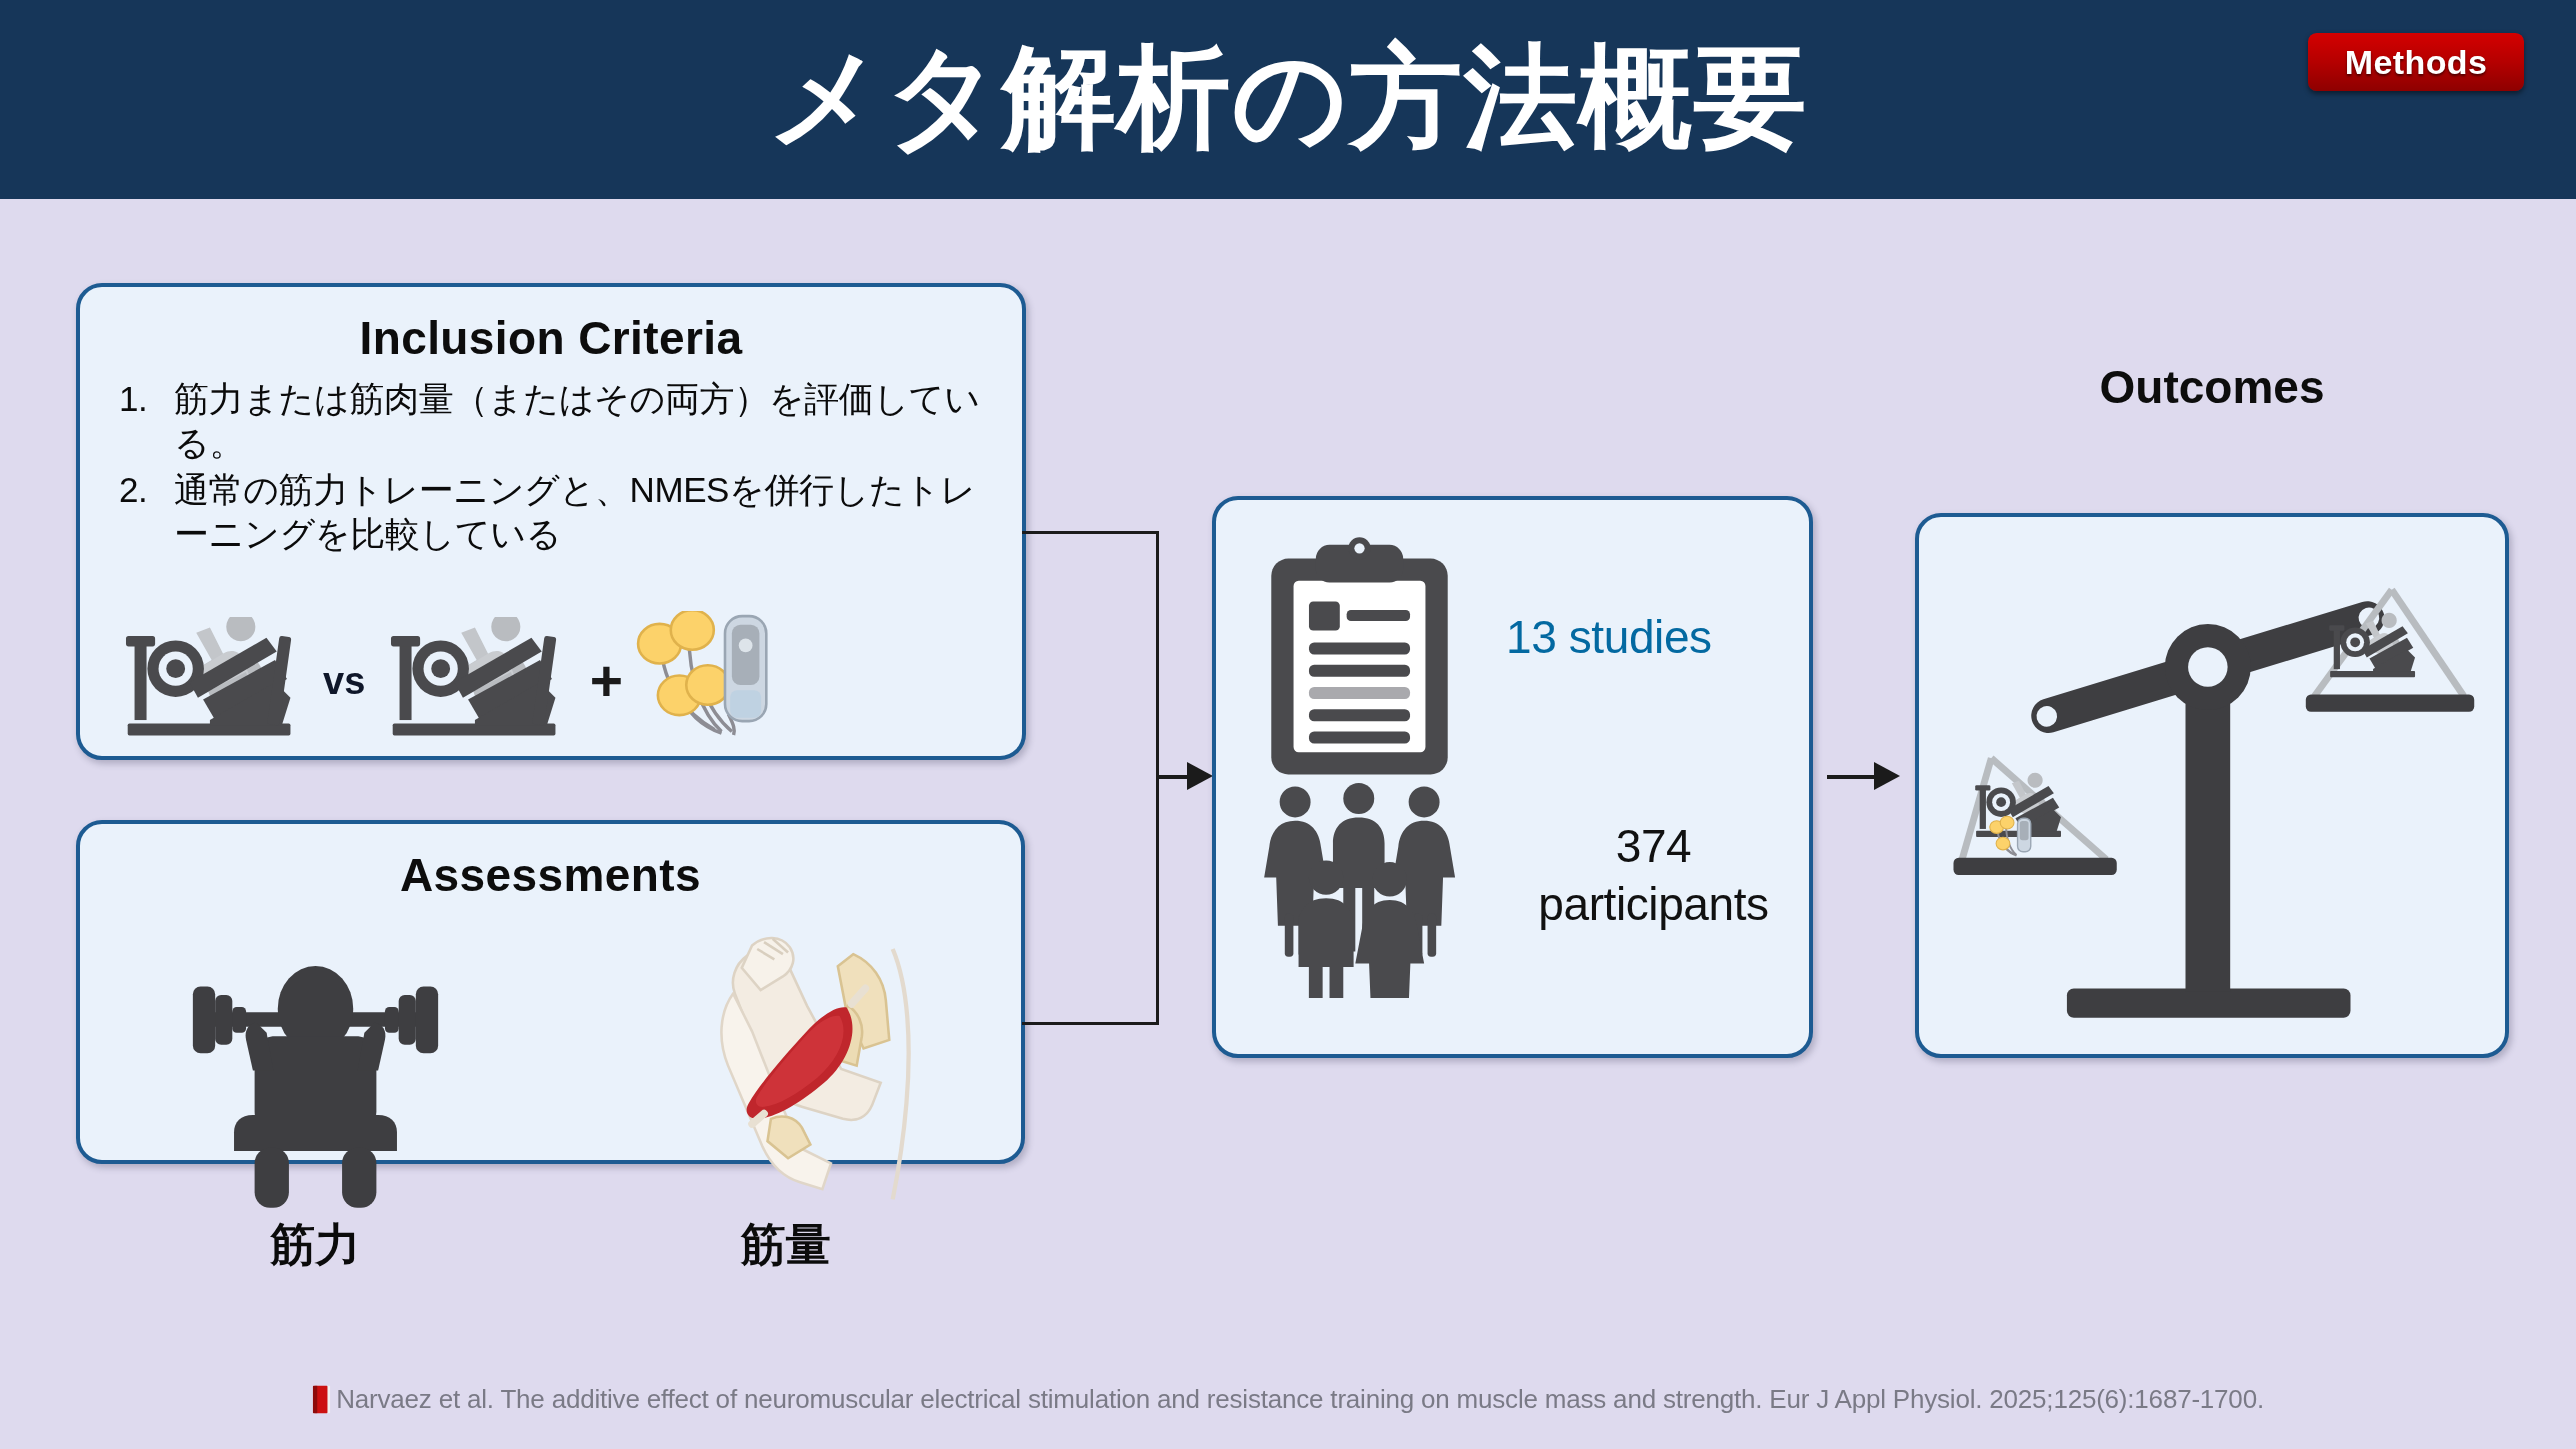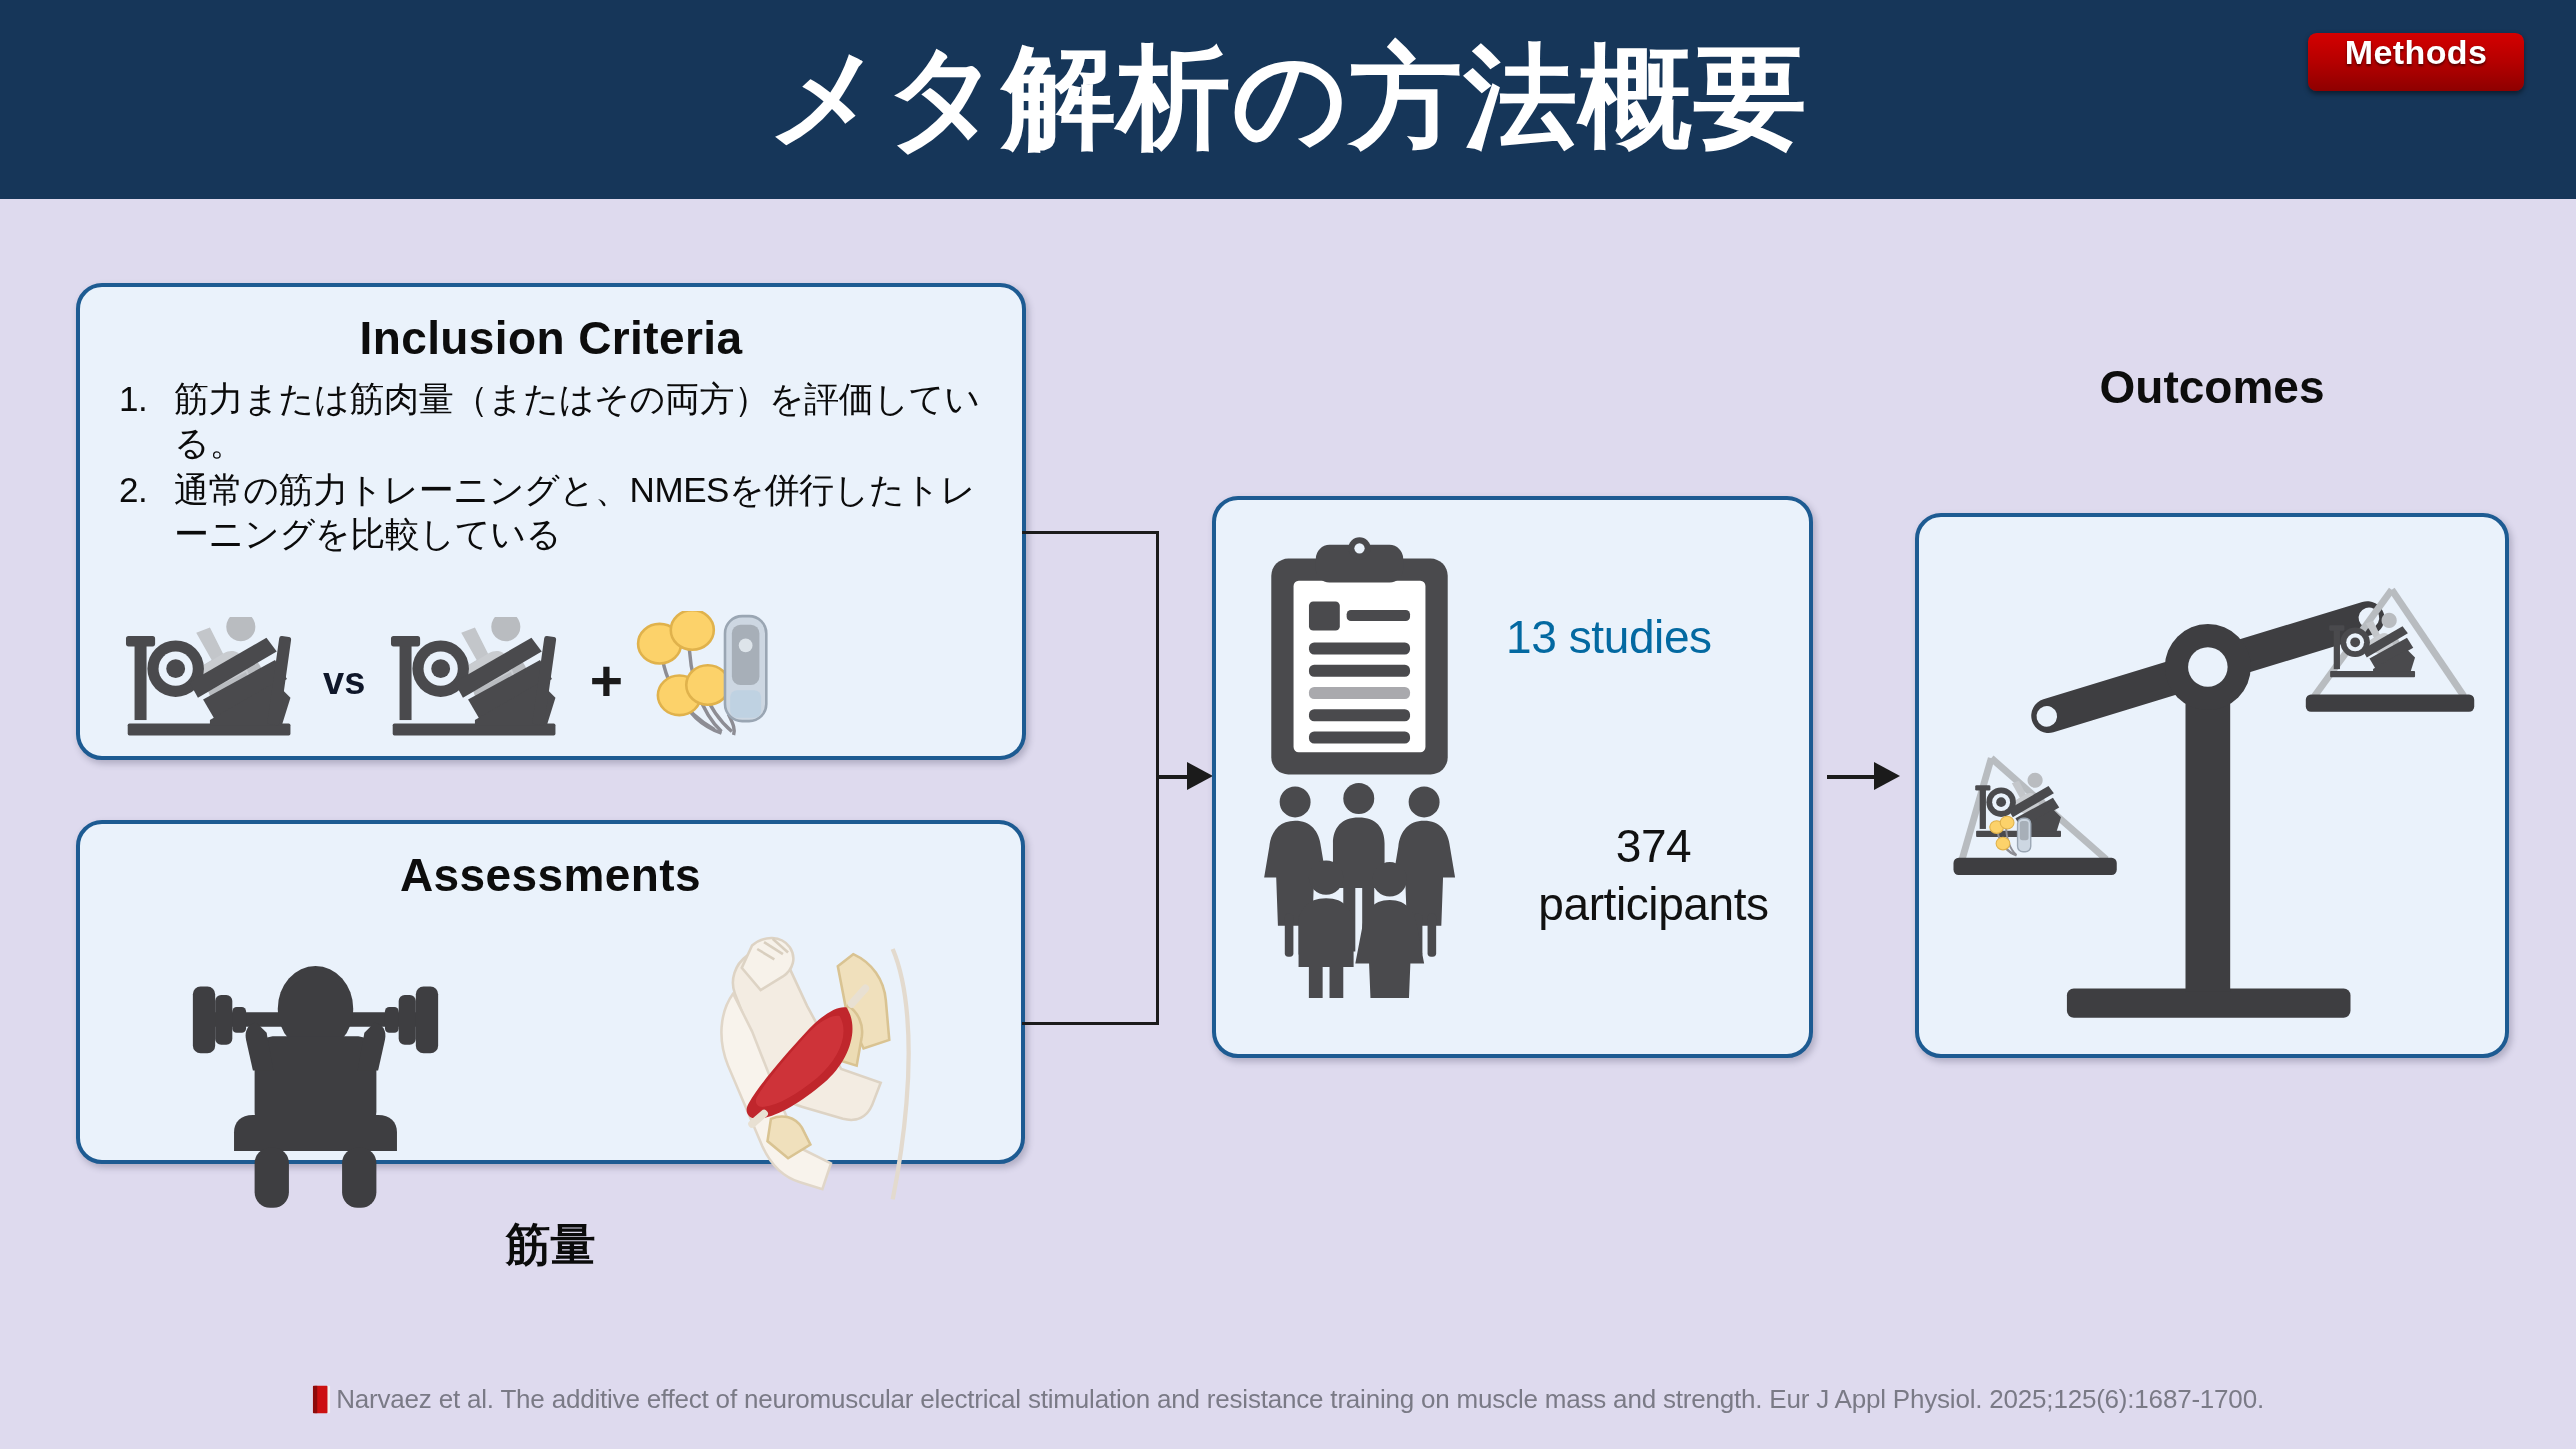--- a/index.html
+++ b/index.html
@@ -20,21 +20,21 @@
     display:flex;align-items:center;justify-content:center;
     color:#ffffff;font-size:113px;font-weight:bold;
     letter-spacing:1.7px;line-height:1;
     padding-bottom:4px;box-sizing:border-box;
   }
   #methods-badge{
     position:absolute;right:52px;top:33px;
     width:216px;height:58px;border-radius:8.6px;
     background:linear-gradient(180deg,#d40000 0%,#b50000 50%,#8e0000 100%);
     box-shadow:0 2.6px 5.2px rgba(0,0,0,.45);
-    display:flex;align-items:flex-start;justify-content:center;
+    display:flex;align-items:center;justify-content:center;
   }
   #methods-badge span{
     color:#fff;font-size:34px;font-weight:bold;letter-spacing:0.4px;
     text-shadow:0 1.7px 2.6px rgba(0,0,0,.55);
   }
 
   
   .card{
     position:absolute;
     background:#eaf2fb;
@@ -295,20 +295,21 @@
 
         <path d="M242 92 l16 -18" stroke="#e8e0d2" stroke-width="9" fill="none" stroke-linecap="round"></path>
         <path d="M140 220 l-14 12" stroke="#e8e0d2" stroke-width="9" fill="none" stroke-linecap="round"></path>
 
         <path d="M290 28 c18 42 22 110 16 180 c-4 48 -10 82 -16 112" fill="none" stroke="#e3dace" stroke-width="5"></path>
       </svg>
     </span>
   </div>
 
   <div id="assess-labels">
+    <div>筋力</div>
     <div>筋量</div>
   </div>
 </div>
 
 <div id="bracket"></div>
 <div class="arrow-line" id="arrow1-line"></div>
 <div class="arrow-head" id="arrow1-head"></div>
 <div class="arrow-line" id="arrow2-line"></div>
 <div class="arrow-head" id="arrow2-head"></div>
 

